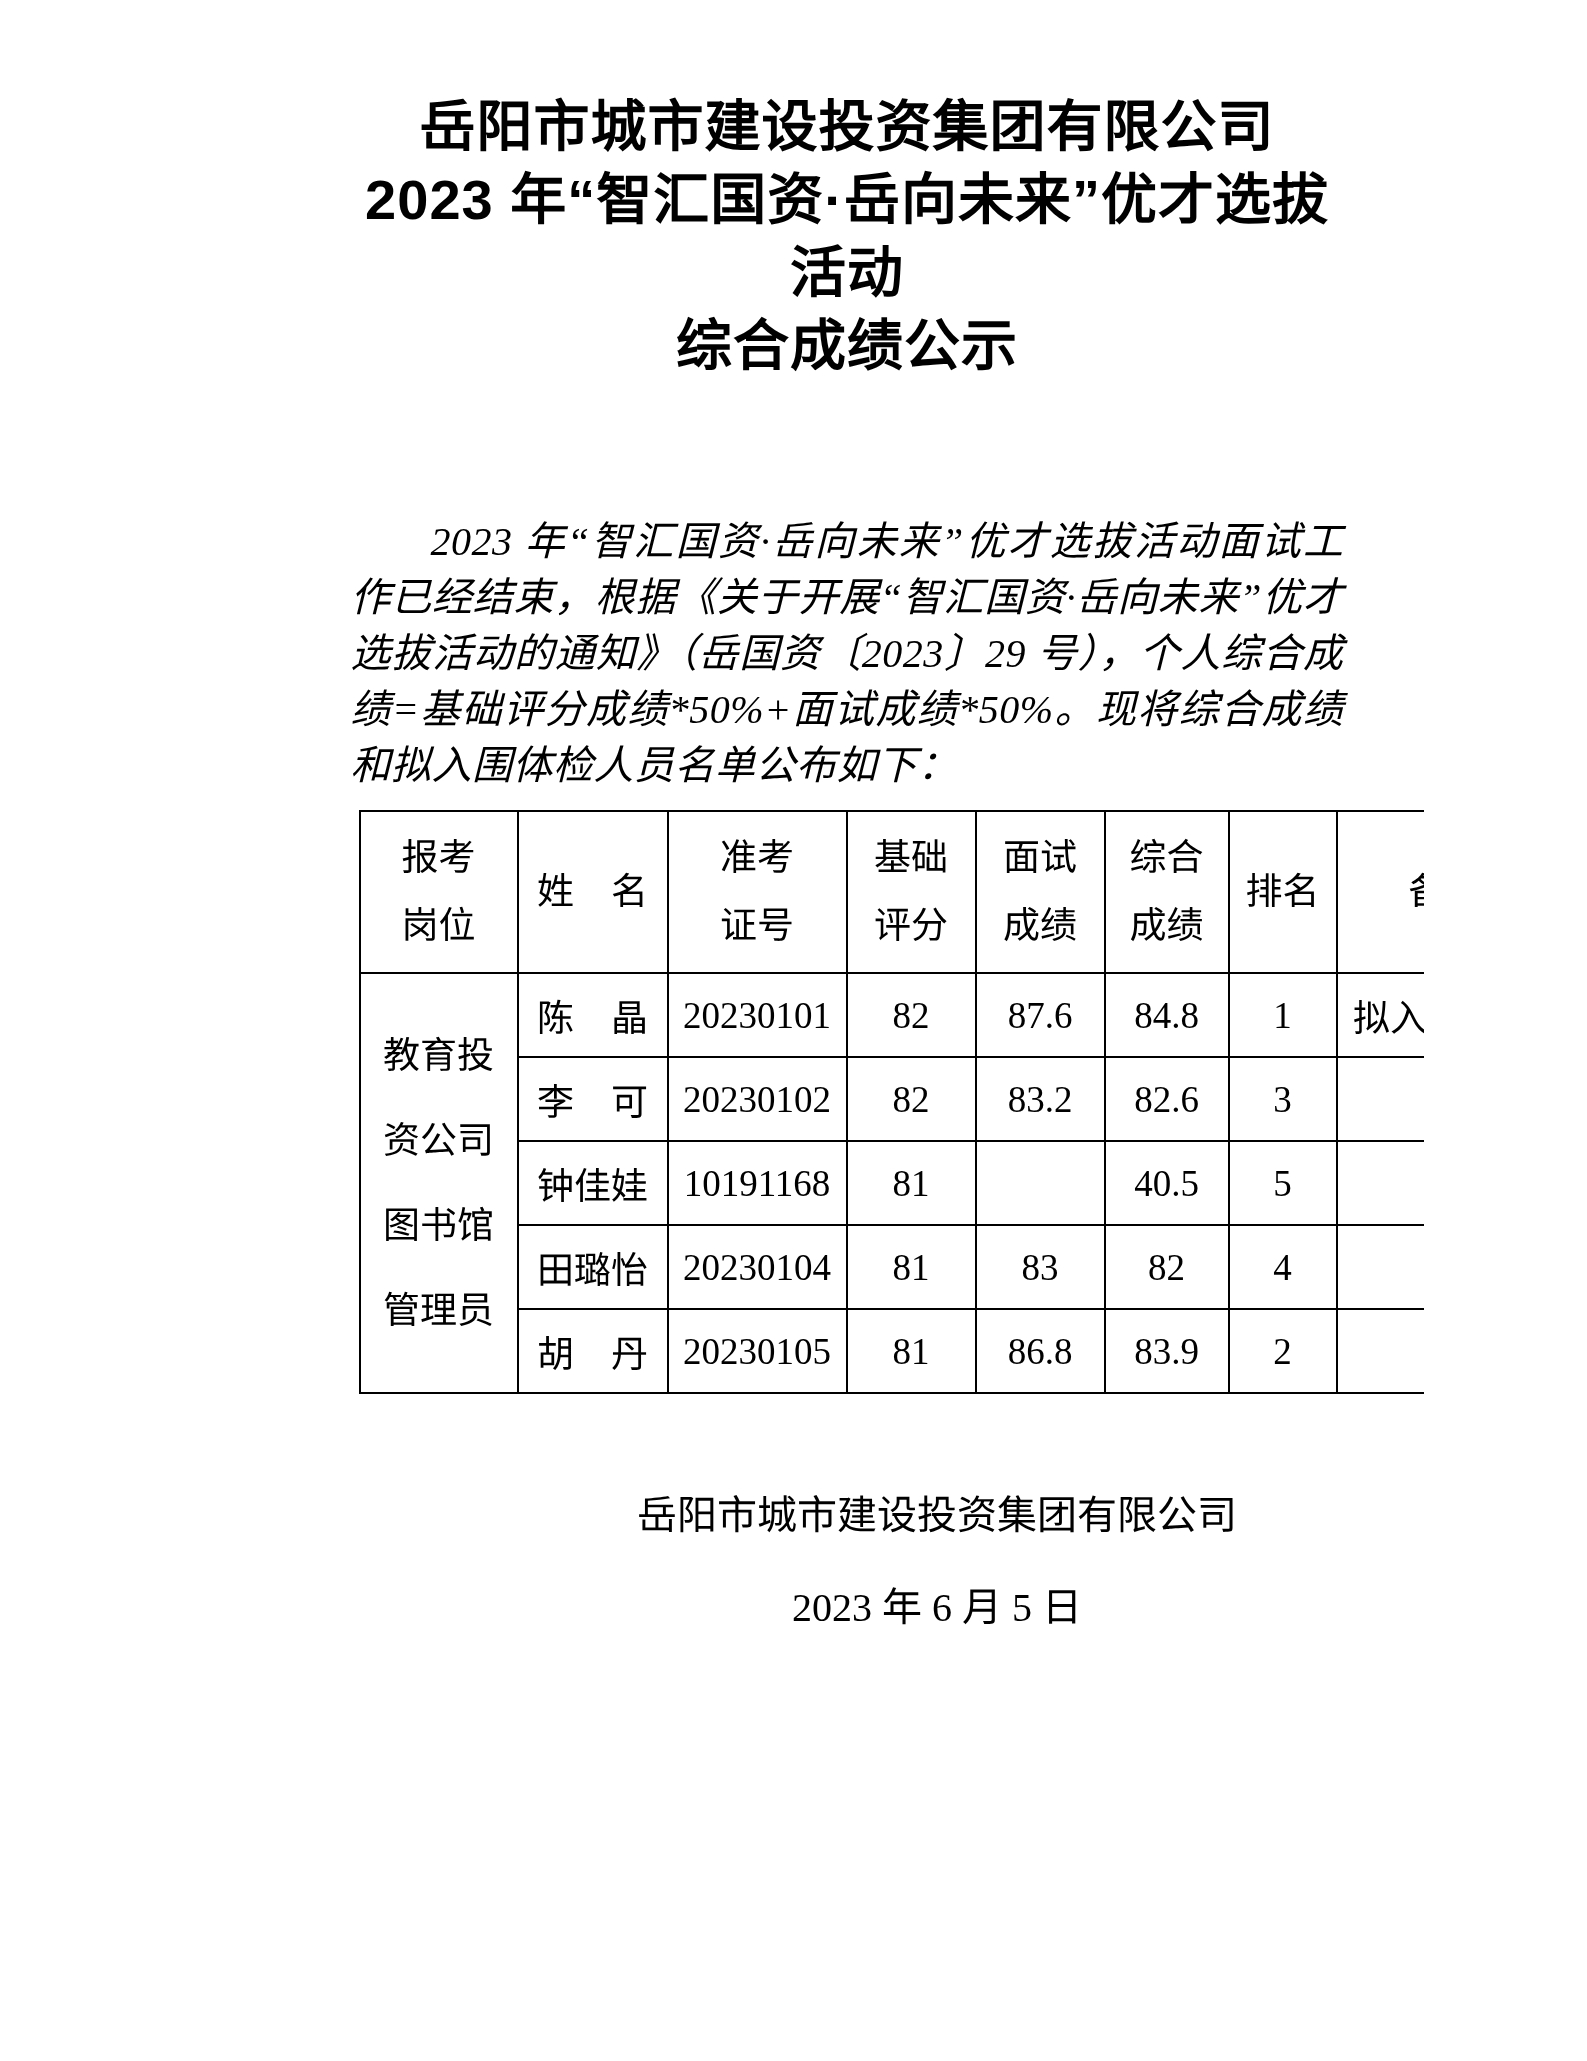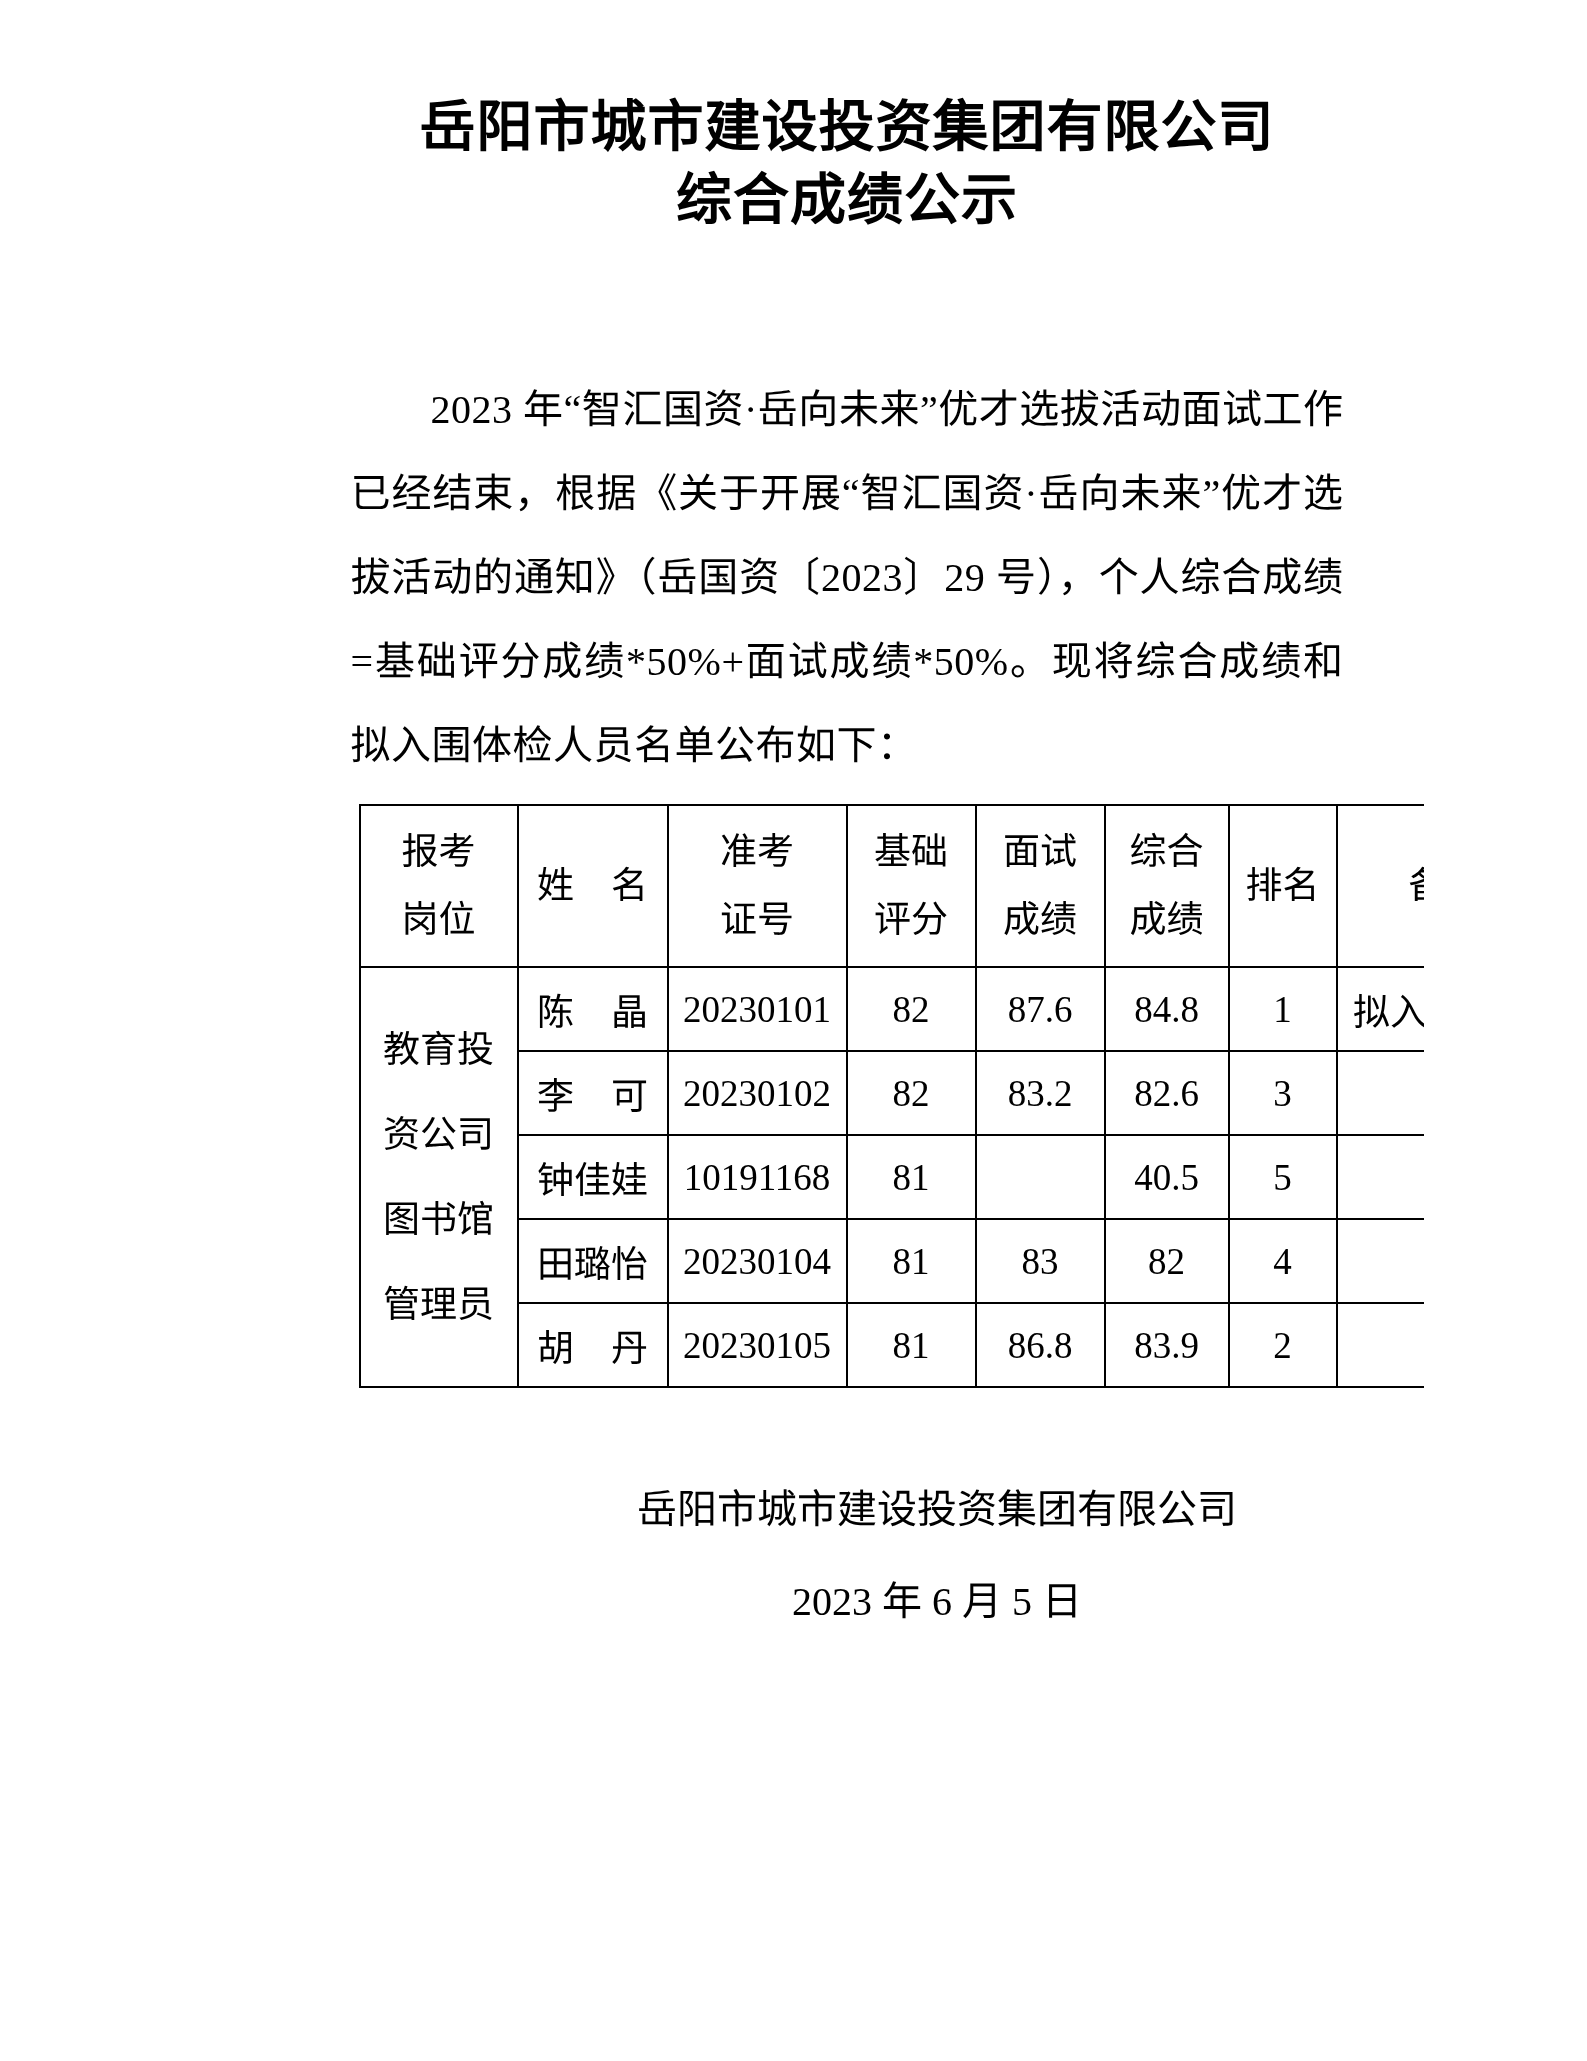--- a/index.html
+++ b/index.html
@@ -19,24 +19,25 @@
     text-align: center;
     font-family: "Liberation Sans", "DejaVu Sans", sans-serif;
     font-weight: bold;
     font-size: 56px;
     line-height: 73px;
     letter-spacing: 1px;
   }
   .body-para {
     margin-top: 132px;
     font-size: 40px;
-    line-height: 84px;
+    line-height: 56px;
     text-align: justify;
     text-indent: 80px;
     letter-spacing: 0.5px;
+    font-style: italic;
   }
   table.results {
     border-collapse: collapse;
     table-layout: fixed;
     margin-top: 16px;
     margin-left: 8px;
     width: 1195px;
   }
   table.results th, table.results td {
     border: 2px solid #000000;
@@ -81,20 +82,21 @@
     line-height: 92px;
   }
 </style>
 </head>
 <body>
 
 <div class="page">
 
   <div class="doc-title">
     <div>岳阳市城市建设投资集团有限公司</div>
+    <div>2023 年“智汇国资·岳向未来”优才选拔活动</div>
     <div>综合成绩公示</div>
   </div>
 
   <p class="body-para">2023 年“智汇国资·岳向未来”优才选拔活动面试工作已经结束，根据《关于开展“智汇国资·岳向未来”优才选拔活动的通知》（岳国资〔2023〕29 号），个人综合成绩=基础评分成绩*50%+面试成绩*50%。现将综合成绩和拟入围体检人员名单公布如下：</p>
 
   <table class="results">
     <colgroup>
       <col class="c1">
         <col class="c2">
         <col class="c3">

